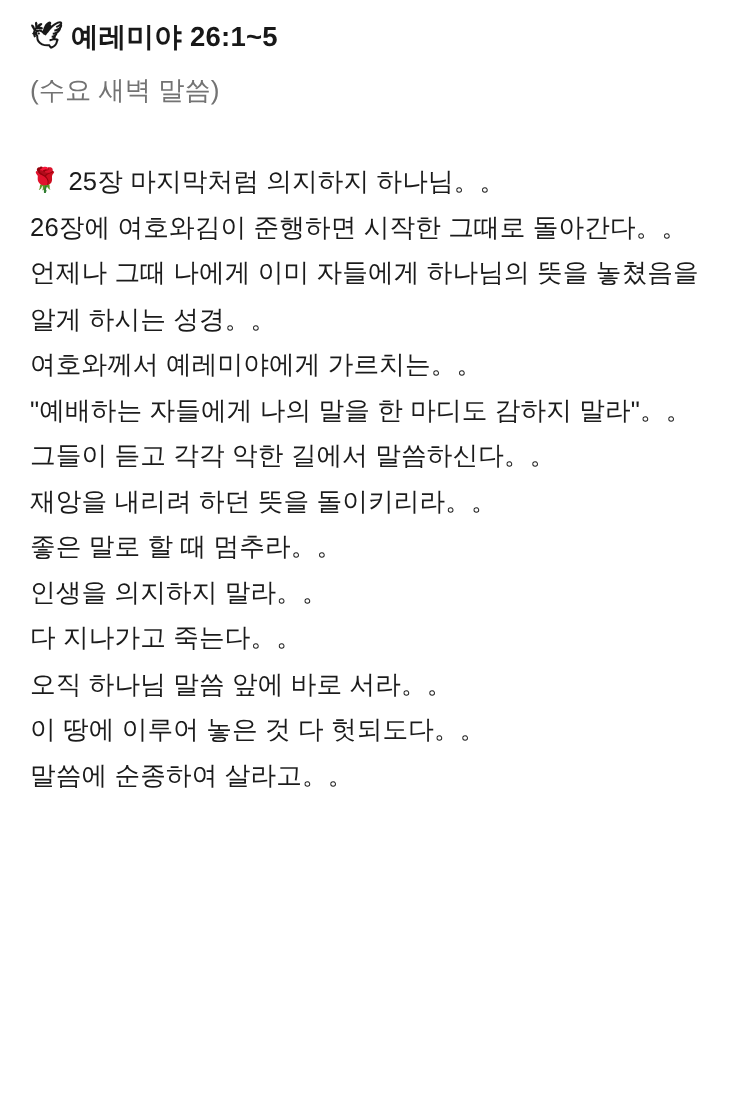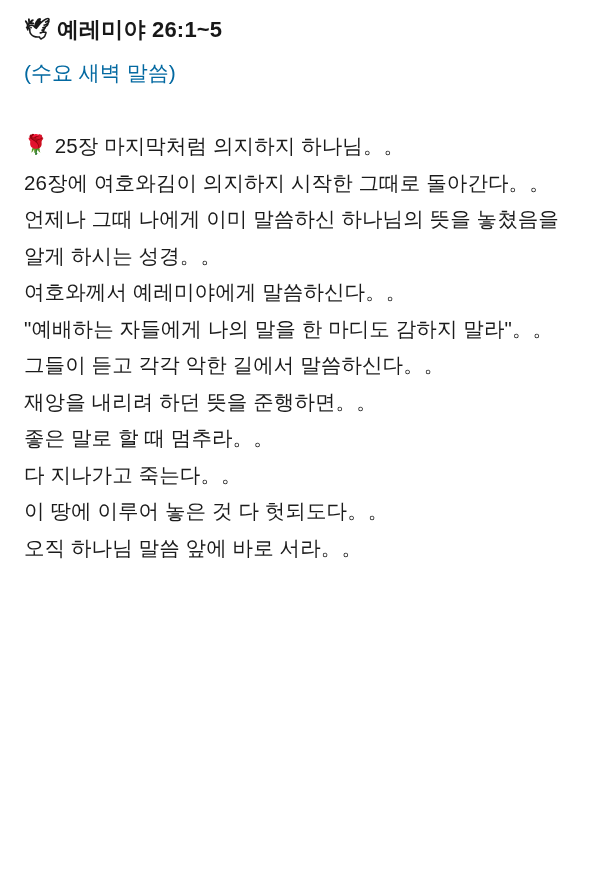--- a/index.html
+++ b/index.html
@@ -32,21 +32,21 @@
   }
   .title-icon {
     font-size: 21px;
     line-height: 1.4;
   }
   .subtitle-line {
     margin-top: 12px;
     font-size: 21px;
     font-weight: 500;
     line-height: 1.45;
-    color: #0369a1;
+    color: #737373;
   }
   .body-block {
     margin-top: 40px;
   }
   .para {
     font-size: 20.5px;
     line-height: 1.78;
     font-weight: 500;
     color: #1b1b1b;
     letter-spacing: 0.1px;
@@ -77,25 +77,27 @@
 
   <div class="subtitle-line">(수요 새벽 말씀)</div>
 
   <div class="body-block">
 
     <div class="para first">
       <span class="rose-icon">🌹</span>
       <span class="para-text">25장 마지막처럼 의지하지 하나님。。</span>
     </div>
 
-    <div class="para">26장에 여호와김이 의지하지 시작한 그때로 돌아간다。。</div>
-    <div class="para">언제나 그때 나에게 이미 말씀하신 하나님의 뜻을 놓쳤음을 알게 하시는 성경。。</div>
-    <div class="para">여호와께서 예레미야에게 말씀하신다。。</div>
+    <div class="para">26장에 여호와김이 준행하면 시작한 그때로 돌아간다。。</div>
+    <div class="para">언제나 그때 나에게 이미 자들에게 하나님의 뜻을 놓쳤음을 알게 하시는 성경。。</div>
+    <div class="para">여호와께서 예레미야에게 가르치는。。</div>
     <div class="para">"예배하는 자들에게 나의 말을 한 마디도 감하지 말라"。。</div>
     <div class="para">그들이 듣고 각각 악한 길에서 말씀하신다。。</div>
-    <div class="para">재앙을 내리려 하던 뜻을 준행하면。。</div>
+    <div class="para">재앙을 내리려 하던 뜻을 돌이키리라。。</div>
     <div class="para">좋은 말로 할 때 멈추라。。</div>
+    <div class="para">인생을 의지하지 말라。。</div>
     <div class="para">다 지나가고 죽는다。。</div>
+    <div class="para">오직 하나님 말씀 앞에 바로 서라。。</div>
     <div class="para">이 땅에 이루어 놓은 것 다 헛되도다。。</div>
-    <div class="para">오직 하나님 말씀 앞에 바로 서라。。</div>
+    <div class="para">말씀에 순종하여 살라고。。</div>
 
   </div>
 </div>
 
 </body></html>

